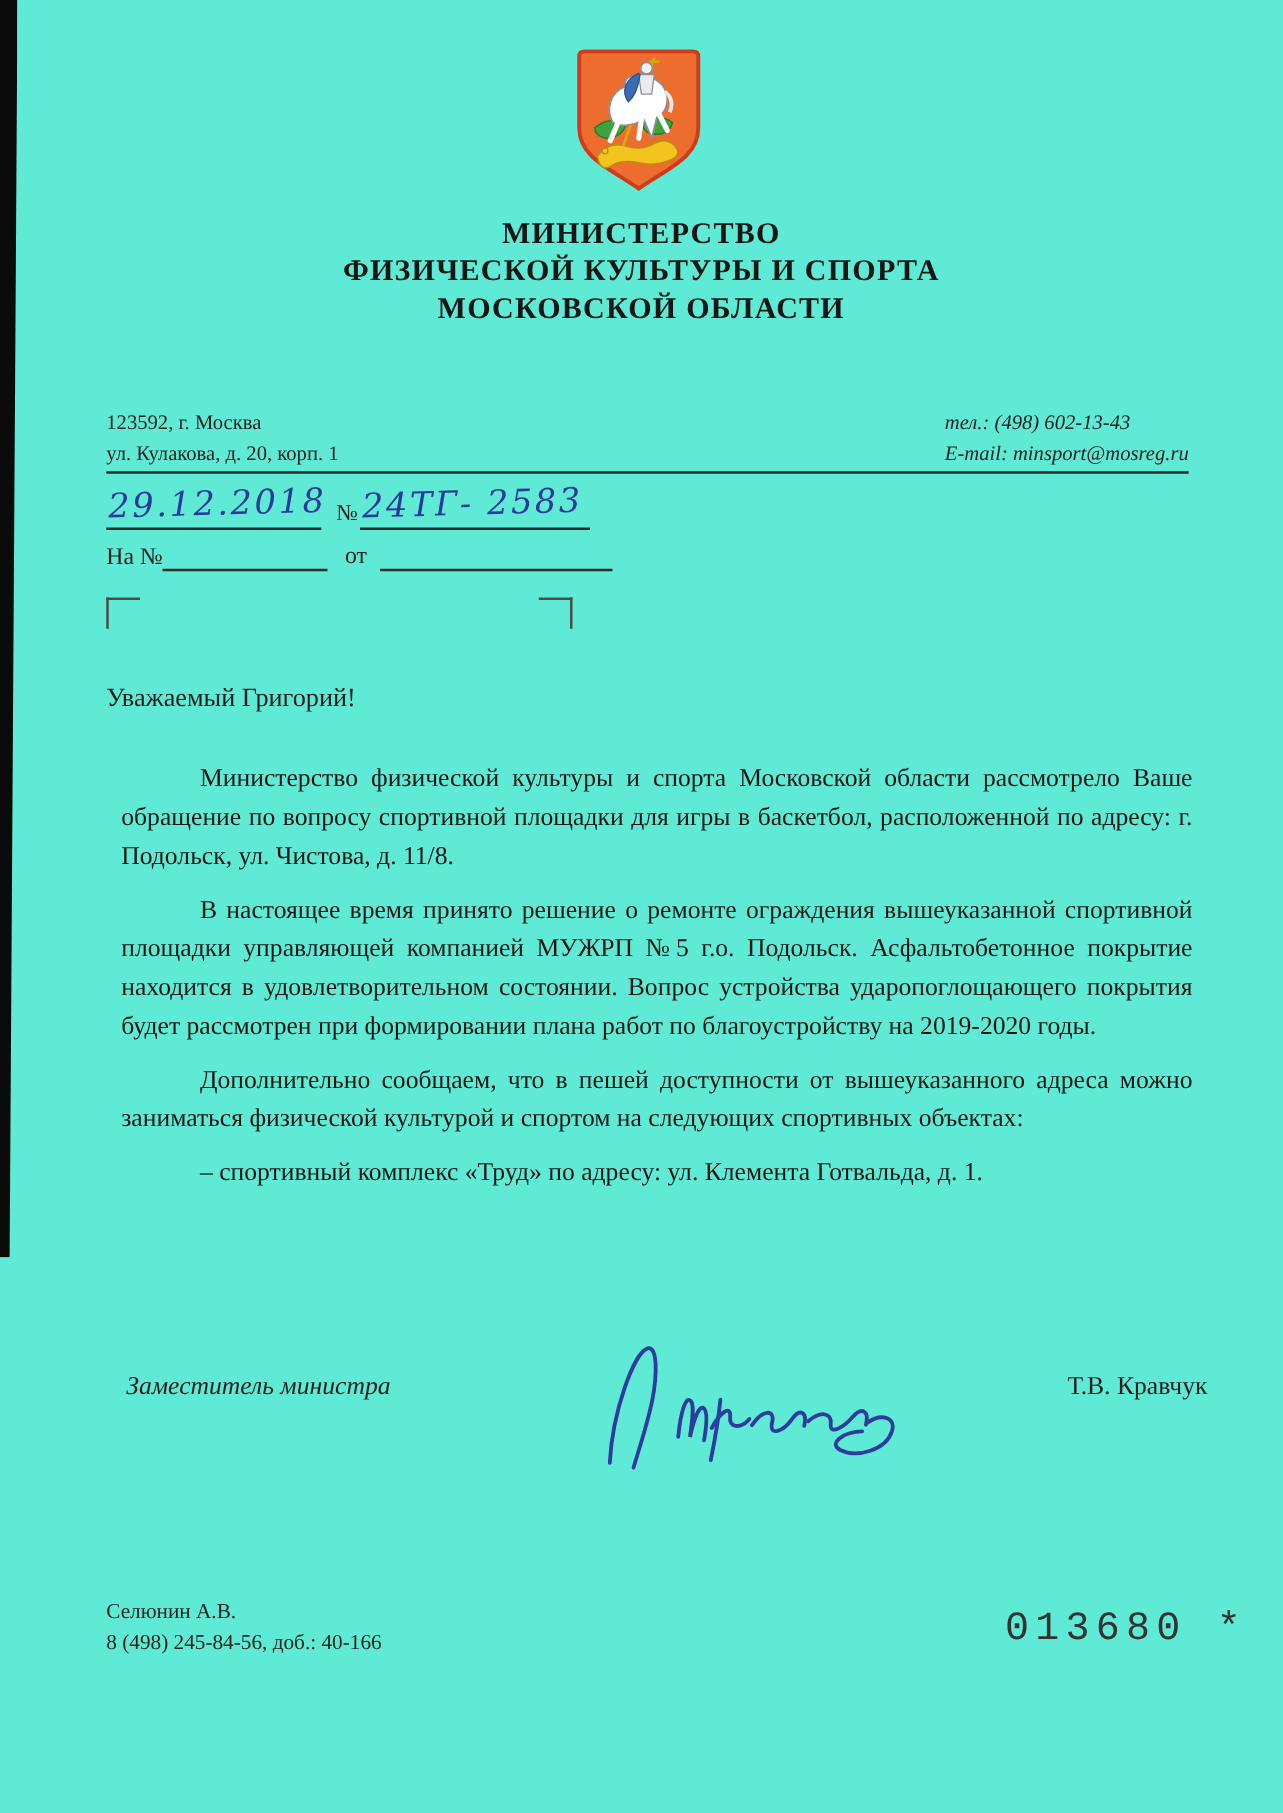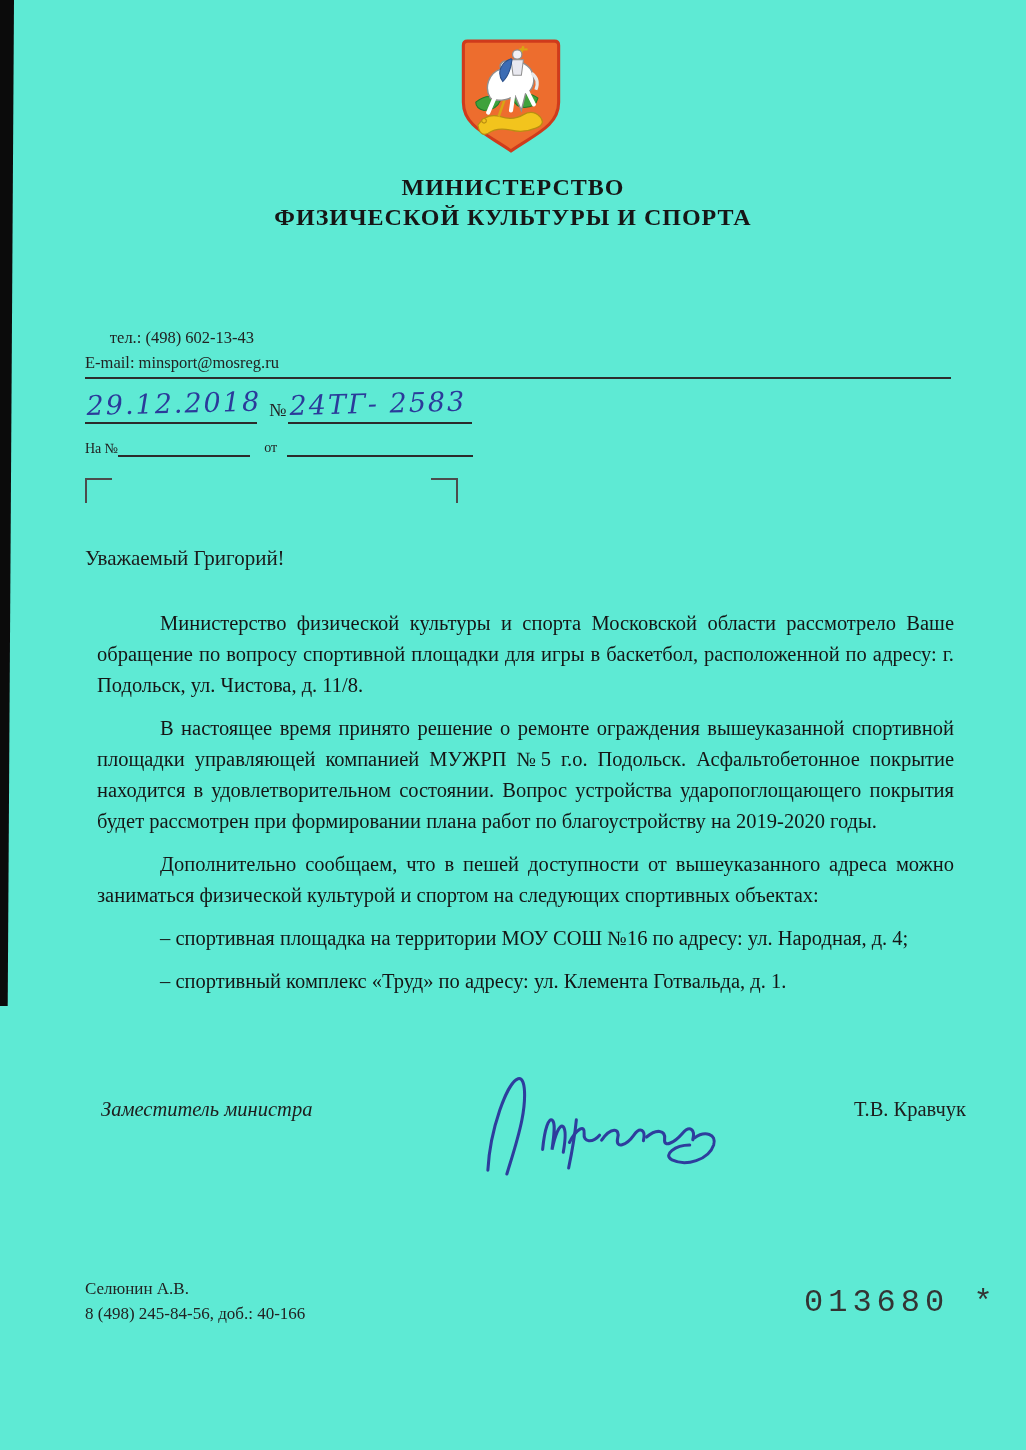--- a/index.html
+++ b/index.html
@@ -28,39 +28,39 @@
     position:absolute; left:0; top:172px; width:100%;
     text-align:center; font-weight:bold;
     font-size:24px; line-height:30px; letter-spacing:1px; color:#161616;
   }
   
   .contact-row {
     position:absolute; left:85px; top:325px; width:866px;
     display:flex; justify-content:space-between;
     font-size:16.5px; line-height:25px; color:#222;
   }
-  .contact-right { text-align:center; }
+  .contact-right { text-align:left;font-style:italic; }
   .rule {
     position:absolute; left:85px; top:377px; width:866px;
     border-top:2px solid #2d2d2d;
   }
   
   .ref-block { position:absolute; left:85px; top:386px; width:520px; }
   .ref-row1 { display:flex; align-items:flex-end; }
   .write-line { position:relative; height:38px; border-bottom:2px solid #2b2b2b; }
   .date-line { width:172px; }
   .num-line  { width:184px; }
   .hand {
     position:absolute; left:2px; bottom:1px; white-space:nowrap;
     font-family:"DejaVu Serif",serif; font-style:italic;
     font-size:27px; letter-spacing:2px; color:#2b3a9a;
     transform:rotate(-1.5deg); transform-origin:left bottom;
   }
   .num-sign { font-size:18px; padding:0 2px 3px 12px; color:#222; }
-  .ref-row2 { display:flex; align-items:flex-end; margin-top:9px; font-size:14px; color:#222; }
+  .ref-row2 { display:flex; align-items:flex-end; margin-top:9px; font-size:19px; color:#222; }
   .blank-line { height:24px; border-bottom:2px solid #2b2b2b; }
   .reply-line { width:132px; }
   .from-line  { width:186px; }
   .from-label { padding:0 10px 1px 14px; }
   
   .corner-mark-left {
     position:absolute; left:85px; top:478px; width:27px; height:25px;
     border-left:2px solid #4c4c4c; border-top:2px solid #4c4c4c;
   }
   .corner-mark-right {
@@ -120,23 +120,28 @@
       <circle cx="56" cy="16" r="4.5" fill="#f2f2f6" stroke="#8f8f8f" stroke-width="1.2"></circle>
       <path d="M50,21 L62,21 L60,36 L52,36 Z" fill="#e9e9f0" stroke="#8f8f8f" stroke-width="1"></path>
 
       <path d="M50,20 C40,24 36,34 42,42 C48,37 50,28 51,21 Z" fill="#3c6cb4" stroke="#2a4f8a" stroke-width="1"></path>
     </svg>
   </div>
 
   <div class="org-title">
     <div>МИНИСТЕРСТВО</div>
     <div>ФИЗИЧЕСКОЙ КУЛЬТУРЫ И СПОРТА</div>
+    <div>МОСКОВСКОЙ ОБЛАСТИ</div>
   </div>
 
   <div class="contact-row">
+    <div class="contact-left">
+      <div>123592, г. Москва</div>
+      <div>ул. Кулакова, д. 20, корп. 1</div>
+    </div>
     <div class="contact-right">
       <div>тел.: (498) 602-13-43</div>
       <div>E-mail: minsport@mosreg.ru</div>
     </div>
   </div>
 
   <div class="rule"></div>
 
   <div class="ref-block">
     <div class="ref-row1">
@@ -158,21 +163,20 @@
 
   <div class="corner-mark-left"></div>
   <div class="corner-mark-right"></div>
 
   <div class="salutation">Уважаемый Григорий!</div>
 
   <div class="body-text">
     <p>Министерство физической культуры и спорта Московской области рассмотрело Ваше обращение по вопросу спортивной площадки для игры в баскетбол, расположенной по адресу: г. Подольск, ул. Чистова, д. 11/8.</p>
     <p>В настоящее время принято решение о ремонте ограждения вышеуказанной спортивной площадки управляющей компанией МУЖРП №5 г.о. Подольск. Асфальтобетонное покрытие находится в удовлетворительном состоянии. Вопрос устройства ударопоглощающего покрытия будет рассмотрен при формировании плана работ по благоустройству на 2019-2020 годы.</p>
     <p>Дополнительно сообщаем, что в пешей доступности от вышеуказанного адреса можно заниматься физической культурой и спортом на следующих спортивных объектах:</p>
-    <p>– спортивная площадка на территории МОУ СОШ №16 по адресу: ул. Народная, д. 4;</p>
     <p>– спортивный комплекс «Труд» по адресу: ул. Клемента Готвальда, д. 1.</p>
   </div>
 
   <div class="sign-row">
     <span class="sign-position">Заместитель министра</span>
     <span class="sign-scribble">
       <svg viewBox="0 0 300 140" width="255" height="119">
         <g fill="none" stroke="#2e3d9d" stroke-width="3.6" stroke-linecap="round">
           <path d="M14,118 C20,70 44,16 57,13 C67,11 64,40 58,62 C52,84 42,108 36,124"></path>
           <path d="M80,98 C84,74 90,60 94,65 C98,70 93,88 91,99 C96,82 102,69 106,73 C110,78 106,95 104,103"></path>

